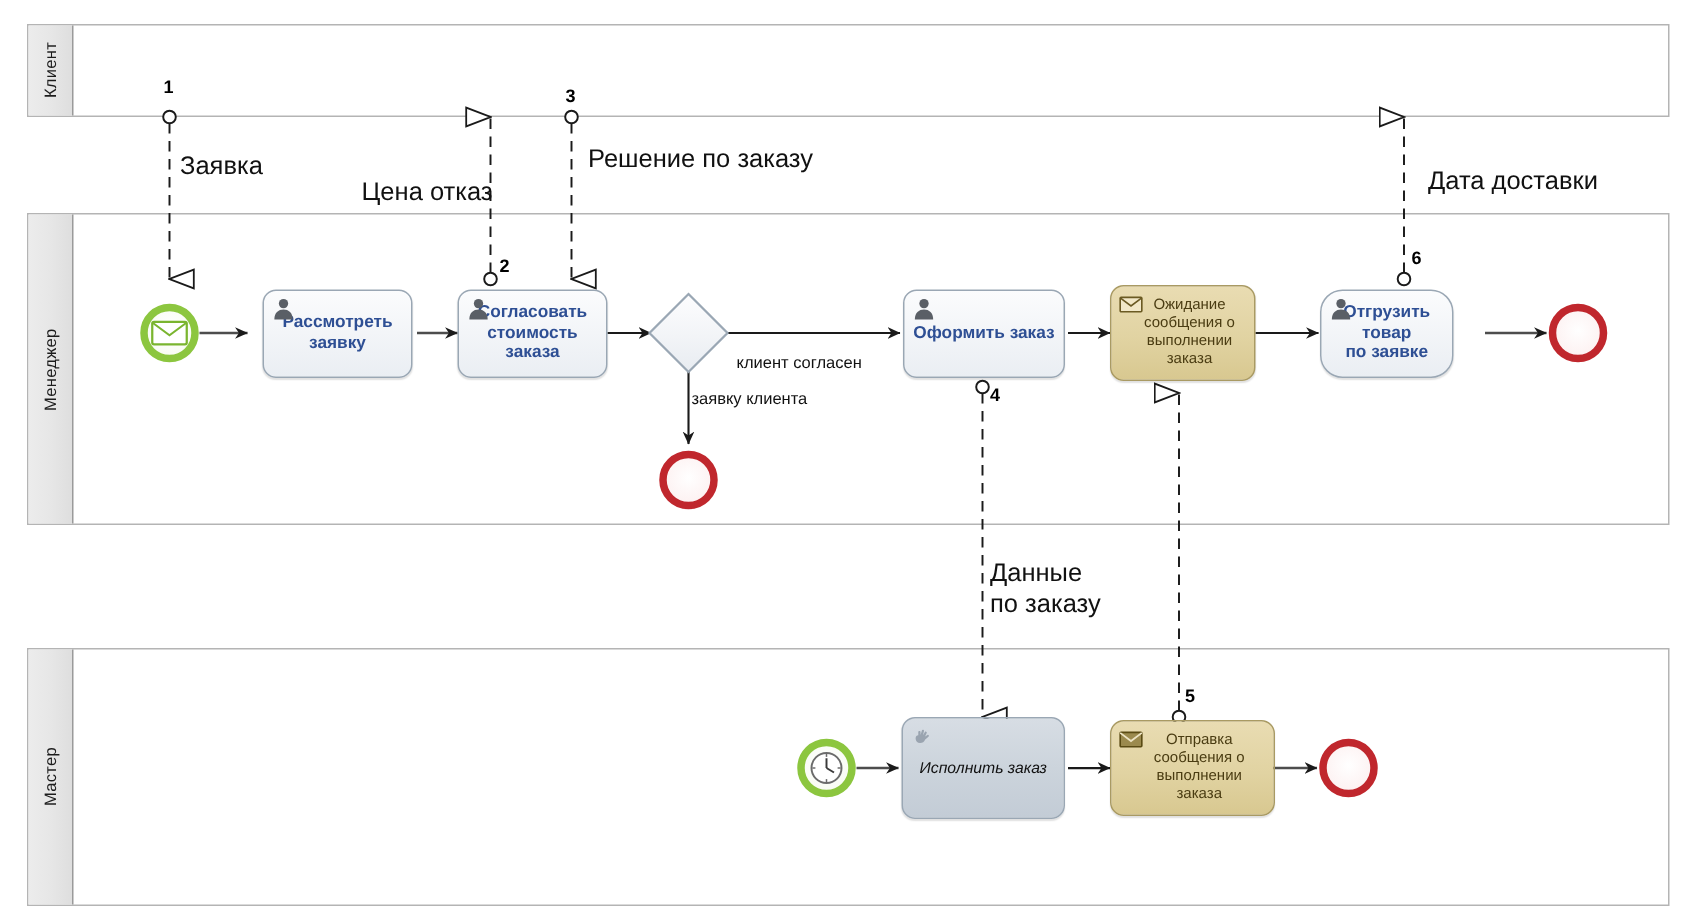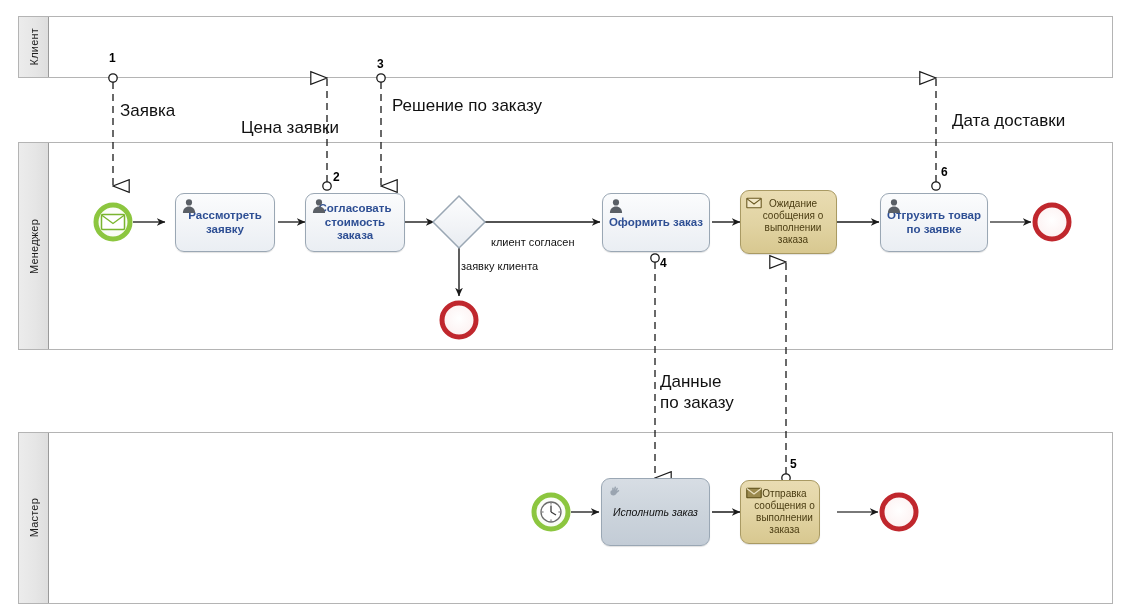--- a/index.html
+++ b/index.html
@@ -229,59 +229,59 @@
     <svg class="tico" viewBox="0 0 16 16">
       <rect x="0.8" y="3.2" width="14.4" height="9.6" rx="0.6" fill="#f2e8c8" stroke="#6b5a23" stroke-width="1.1"></rect>
       <path d="M0.8,3.6 L8,9 L15.2,3.6" fill="none" stroke="#6b5a23" stroke-width="1.1"></path>
     </svg>
     <span class="label" style="white-space: pre-line;">Ожидание
 сообщения о
 выполнении
 заказа</span>
   </div>
 
-  <div class="task user" style="left:880px;top:193px;width:108px;height:59px;">
+  <div class="task user" style="left:880px;top:193px;width:89px;height:59px;border-radius:15px;">
     <svg class="tico" viewBox="0 0 16 16">
       <circle cx="8" cy="4.4" r="3.1" fill="#5a5f66"></circle>
       <path d="M1.9,15 C1.9,10.6 4.6,8.4 8,8.4 C11.4,8.4 14.1,10.6 14.1,15 Z" fill="#5a5f66"></path>
     </svg>
     <span class="label" style="white-space: pre-line;">Отгрузить товар
 по заявке</span>
   </div>
 
   <div class="task manual" style="left:601px;top:478px;width:109px;height:68px;">
     <svg class="tico" viewBox="0 0 16 16">
       <path d="M3.4,9.4 C3.4,7.9 4.2,7.2 5.2,7.2 L5.2,5.0 C5.2,4.2 6.7,4.2 6.7,5.0 L6.7,7.0
                L7.6,4.0 C7.8,3.2 9.2,3.6 9.0,4.4 L8.3,7.2 L9.6,5.0 C10.0,4.3 11.2,5.0 10.8,5.7
                L9.7,8.0 L11.3,7.0 C12.0,6.6 12.7,7.7 12.0,8.2 L9.8,10.0 C9.2,11.6 8.0,12.4 6.4,12.4
                C4.6,12.4 3.4,11.2 3.4,9.4 Z" fill="#9aa4b0"></path>
     </svg>
     <span class="label">Исполнить заказ</span>
   </div>
 
-  <div class="task msg" style="left:740px;top:480px;width:80px;height:64px;">
+  <div class="task msg" style="left:740px;top:480px;width:110px;height:64px;">
     <svg class="tico" viewBox="0 0 16 16">
       <rect x="0.8" y="3.2" width="14.4" height="9.6" rx="0.6" fill="#9b8a4e" stroke="#5a4b14" stroke-width="1.1"></rect>
       <path d="M0.8,3.6 L8,9 L15.2,3.6" fill="none" stroke="#ece3c4" stroke-width="1.2"></path>
     </svg>
     <span class="label" style="white-space: pre-line;">Отправка
 сообщения о
 выполнении
 заказа</span>
   </div>
 
   <div class="num" style="left:109px;top:51px;">1</div>
   <div class="num" style="left:333px;top:170px;">2</div>
   <div class="num" style="left:377px;top:57px;">3</div>
   <div class="num" style="left:660px;top:256px;">4</div>
   <div class="num" style="left:790px;top:457px;">5</div>
   <div class="num" style="left:941px;top:165px;">6</div>
 
   <div class="flowlabel" style="left:120px;top:100px;">Заявка</div>
-  <div class="flowlabel" style="left:241px;top:117px;">Цена заявки</div>
+  <div class="flowlabel" style="left:241px;top:117px;">Цена отказ</div>
   <div class="flowlabel" style="left:392px;top:95px;">Решение по заказу</div>
   <div class="flowlabel" style="left: 660px; top: 371px; white-space: pre-line;">Данные
 по заказу</div>
   <div class="flowlabel" style="left:952px;top:110px;">Дата доставки</div>
 
   <div class="seqlabel" style="left:491px;top:236px;">клиент согласен</div>
   <div class="seqlabel" style="left:461px;top:260px;">заявку клиента</div>
 
 </div>
 

